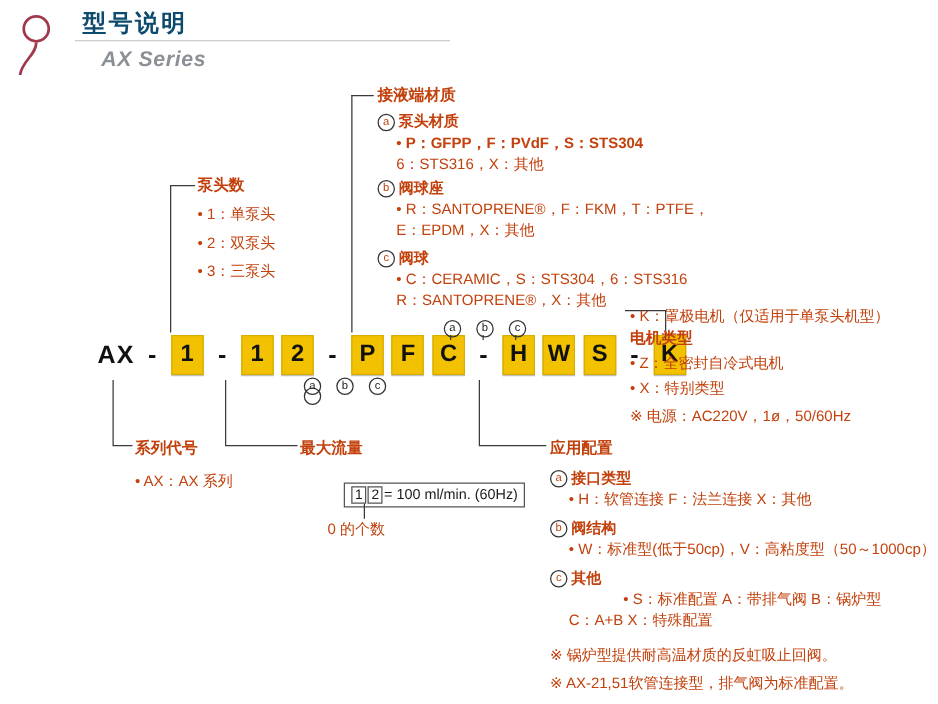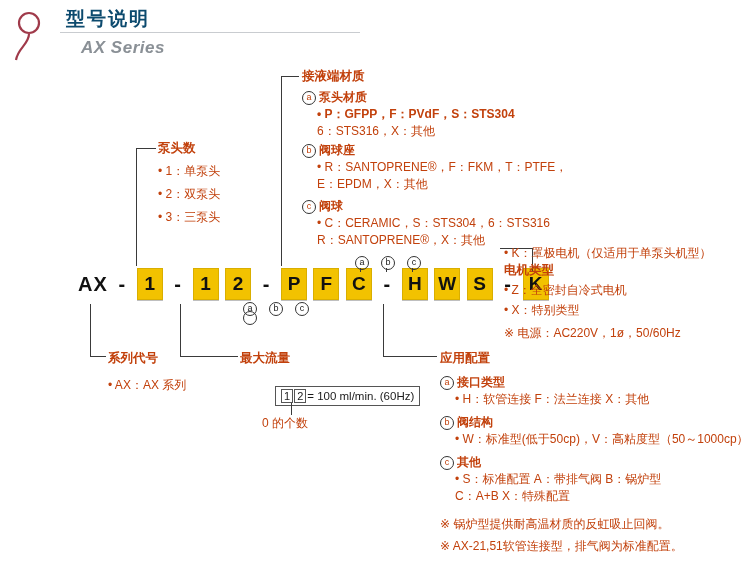--- a/index.html
+++ b/index.html
@@ -163,18 +163,18 @@
   <div style="margin-top:7px;">
     <div class="t"><span class="circ">a</span><b>接口类型</b></div>
     <div class="t" style="padding-left:15px;">• H：软管连接    F：法兰连接    X：其他</div>
   </div>
   <div style="margin-top:6px;">
     <div class="t"><span class="circ">b</span><b>阀结构</b></div>
     <div class="t" style="padding-left:15px;">• W：标准型(低于50cp)，V：高粘度型（50～1000cp）</div>
   </div>
   <div style="margin-top:6px;">
     <div class="t"><span class="circ">c</span><b>其他</b></div>
-    <div class="t" style="padding-left:15px;">• S：标准配置   A：带排气阀   B：锅炉型</div>
+    <div class="t" style="padding-left:15px;text-align:center;">• S：标准配置   A：带排气阀   B：锅炉型</div>
     <div class="t" style="padding-left:15px;">  C：A+B   X：特殊配置</div>
   </div>
   <div class="t" style="margin-top:11px;">※ 锅炉型提供耐高温材质的反虹吸止回阀。</div>
   <div class="t" style="margin-top:5px;">※ AX-21,51软管连接型，排气阀为标准配置。</div>
 </div>
 
 </body></html>

